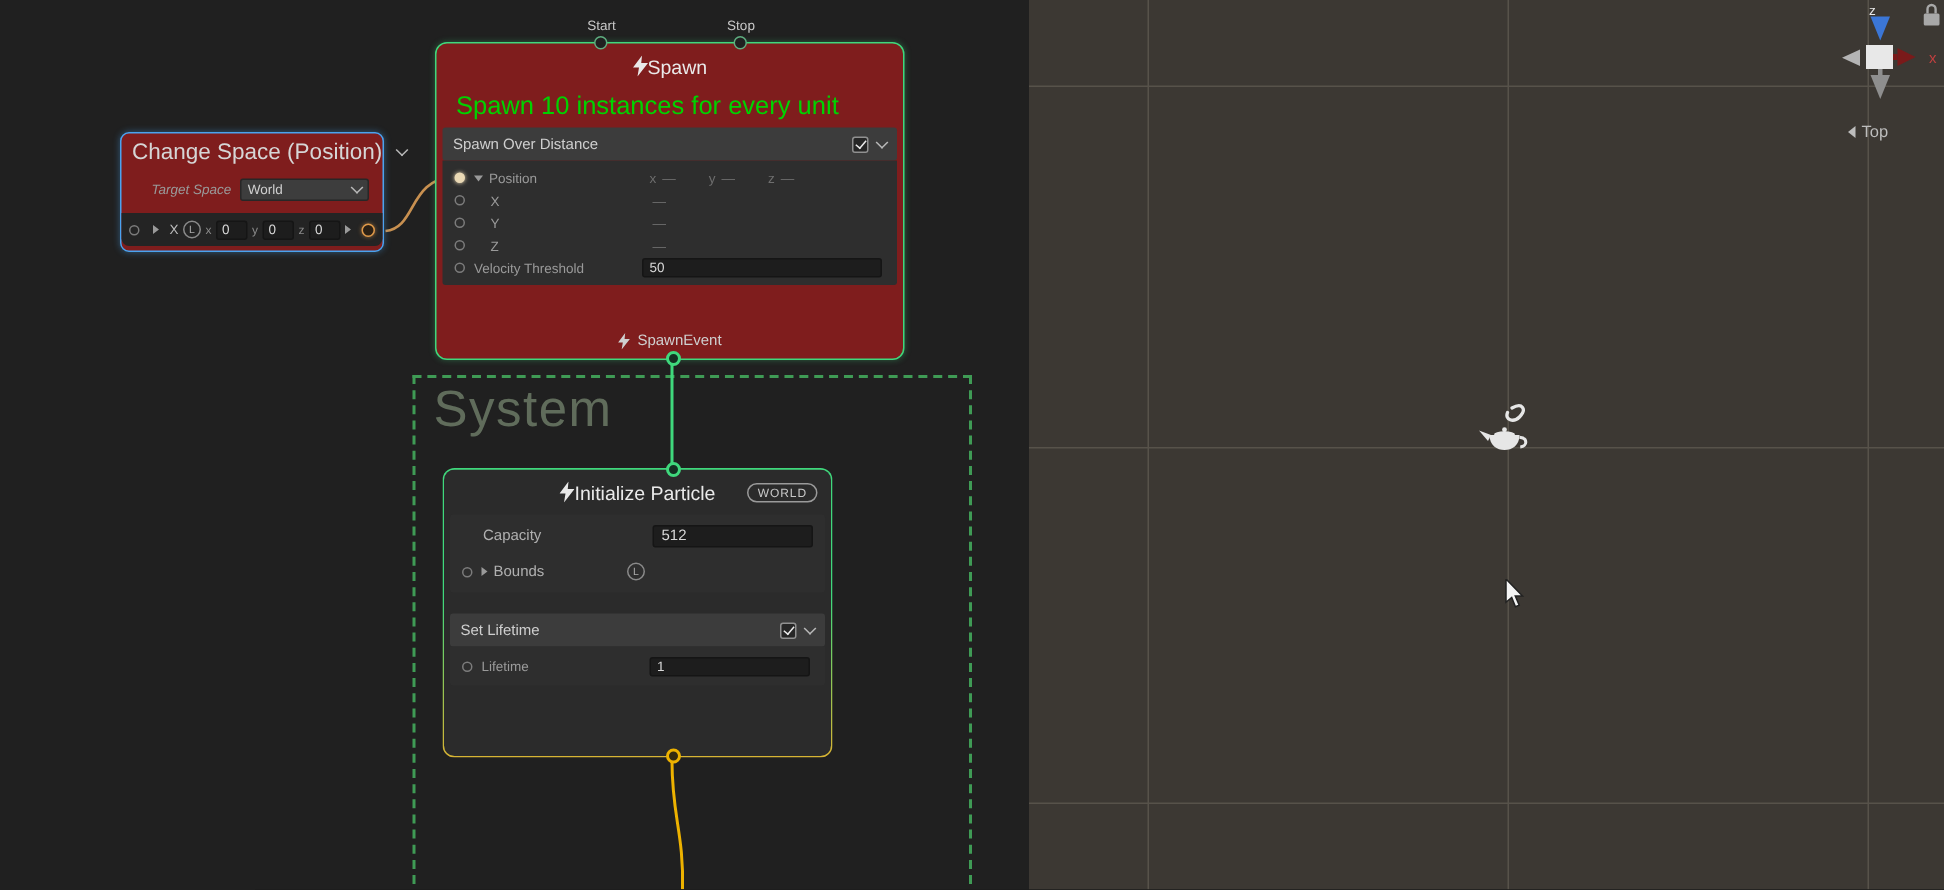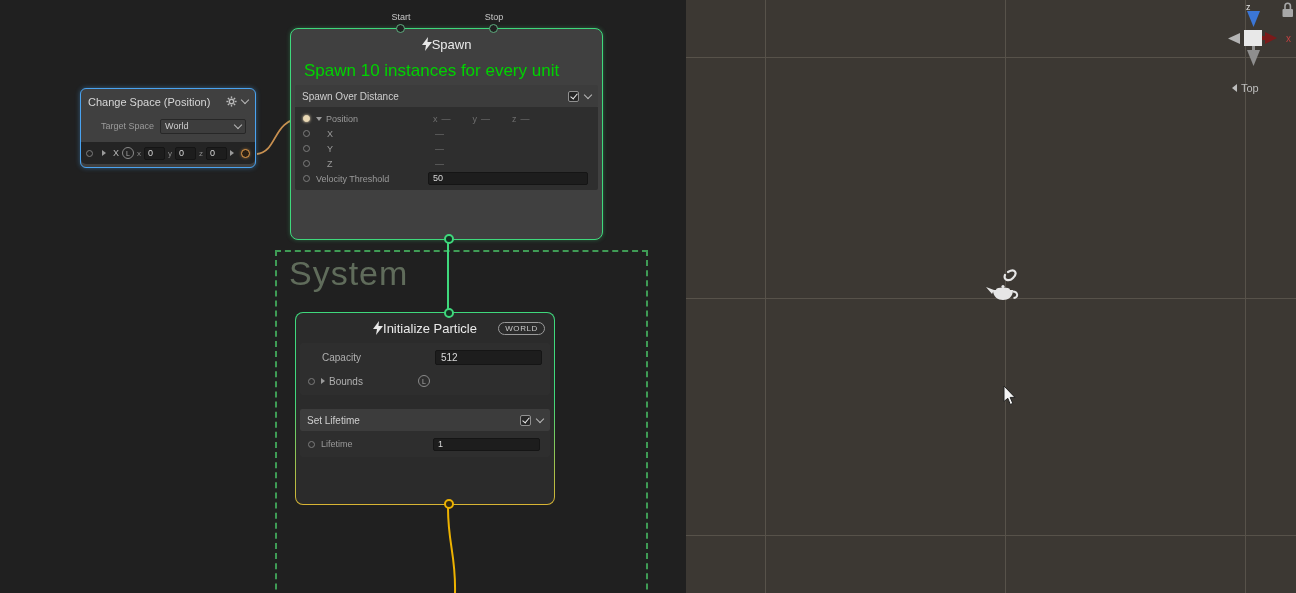--- a/index.html
+++ b/index.html
@@ -5,28 +5,28 @@
   *{box-sizing:border-box;margin:0;padding:0}
   body{background:#161616;font-family:"Liberation Sans",sans-serif;}
   .stage{position:relative;width:1296px;height:593px;overflow:hidden;background:#202020;}
 
   
   .graph{position:absolute;left:0;top:0;width:686px;height:593px;background:#202020;overflow:hidden;}
   .edges{position:absolute;left:0;top:0;z-index:2;pointer-events:none;}
   .group{position:absolute;left:275px;top:250px;width:373px;height:400px;border:2px dashed #3f9b55;z-index:1;}
   .group-title{font-size:34px;color:rgba(150,172,140,.55);padding:2px 0 0 12px;letter-spacing:1px;}
 
-  .node{position:absolute;background:#404040;z-index:3;}
+  .node{position:absolute;background:#7f1d1d;z-index:3;}
 
   
   .cs-node{left:80px;top:88px;width:176px;height:80px;border:1px solid #4aa3f0;border-radius:6px;box-shadow:0 0 5px rgba(74,163,240,.45);}
   .cs-header{display:flex;align-items:center;gap:5px;height:25px;padding:0 7px;}
-  .cs-title{flex:1;font-size:11px;color:#d6d6d6;white-space:nowrap;}
+  .cs-title{flex:1;font-size:15px;color:#d6d6d6;white-space:nowrap;}
   .cs-row{display:flex;align-items:center;gap:6px;height:24px;padding:0 9px 0 20px;}
-  .cs-label{font-size:9px;color:#9a9a9a;white-space:nowrap;}
+  .cs-label{font-size:9px;color:#9a9a9a;white-space:nowrap;font-style:italic;}
   .dropdown{flex:1;height:15px;background:#3d3d3d;border:1px solid #272727;border-radius:2px;display:flex;align-items:center;font-size:9px;color:#d0d0d0;padding:0 4px;gap:4px;}
   .dropdown .dd-val{flex:1;}
   .cs-ports{display:flex;align-items:center;gap:3px;height:22px;background:#242424;border-radius:0 0 5px 5px;padding:0 5px;margin-top:4px;font-size:9px;color:#bbbbbb;}
   .mini-field{width:24px;height:13px;background:#1d1d1d;border:1px solid #151515;border-radius:2px;color:#d8d8d8;font-size:9px;line-height:11px;padding:0 3px;}
   .axis-letter{color:#8a8a8a;font-size:8px;}
   .cs-out{margin-left:auto;display:flex;align-items:center;gap:3px;}
   .orange-ring{width:9px;height:9px;border:1.5px solid #e09a4a;border-radius:50%;background:#2b2014;box-shadow:0 0 3px rgba(224,154,74,.6);flex:none;}
   .ring-l{width:12px;height:12px;border:1px solid #8a8a8a;border-radius:50%;font-size:7px;color:#ababab;display:flex;align-items:center;justify-content:center;flex:none;}
 
   
@@ -195,20 +195,26 @@
             <span class="indent">Z</span>
             <span class="pdash">—</span>
           </div>
           <div class="prow">
             <span class="pport"></span>
             <span>Velocity Threshold</span>
             <div class="pfield">50</div>
           </div>
         </div>
       </div>
+      <div class="node-footer">
+        <svg width="8" height="11" viewBox="0 0 10 14">
+          <polygon points="6,0 0,8 4,8 3,14 10,5 5.5,5" fill="#cfcfcf"></polygon>
+        </svg>
+        <span>SpawnEvent</span>
+      </div>
       <span class="out-port green"></span>
     </div>
 
     <div class="node init-node">
       <span class="in-port green"></span>
       <div class="node-title">
         <svg width="10" height="14" viewBox="0 0 10 14">
           <polygon points="6,0 0,8 4,8 3,14 10,5 5.5,5" fill="#e8e8e8"></polygon>
         </svg>
         <span>Initialize Particle</span>

